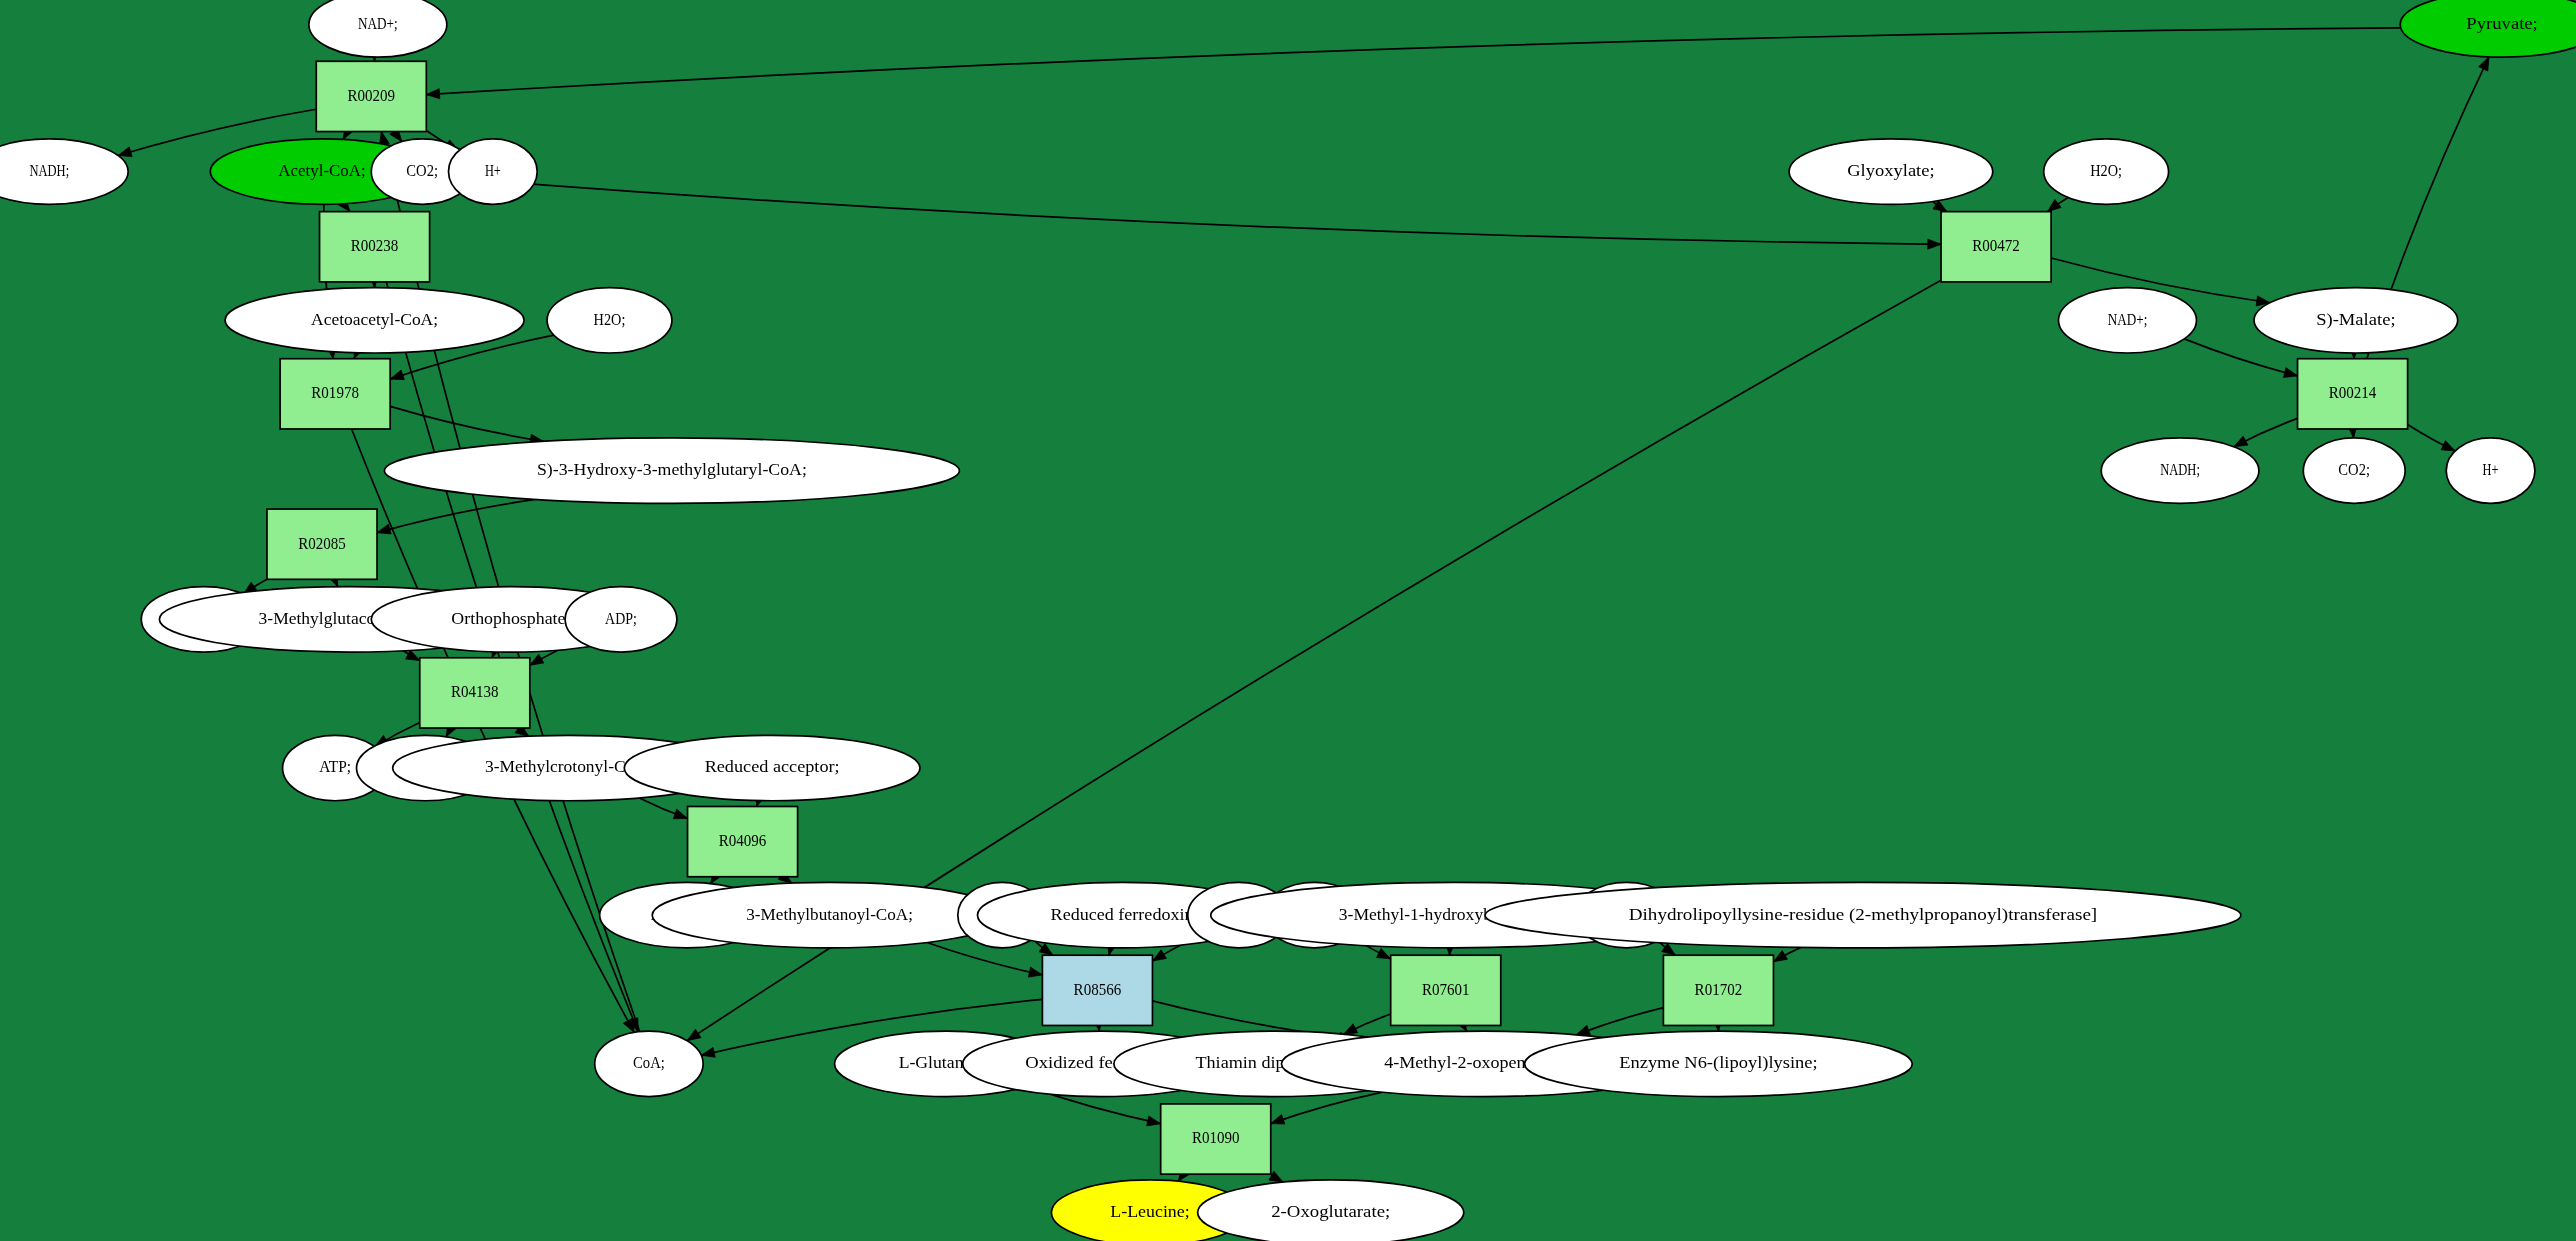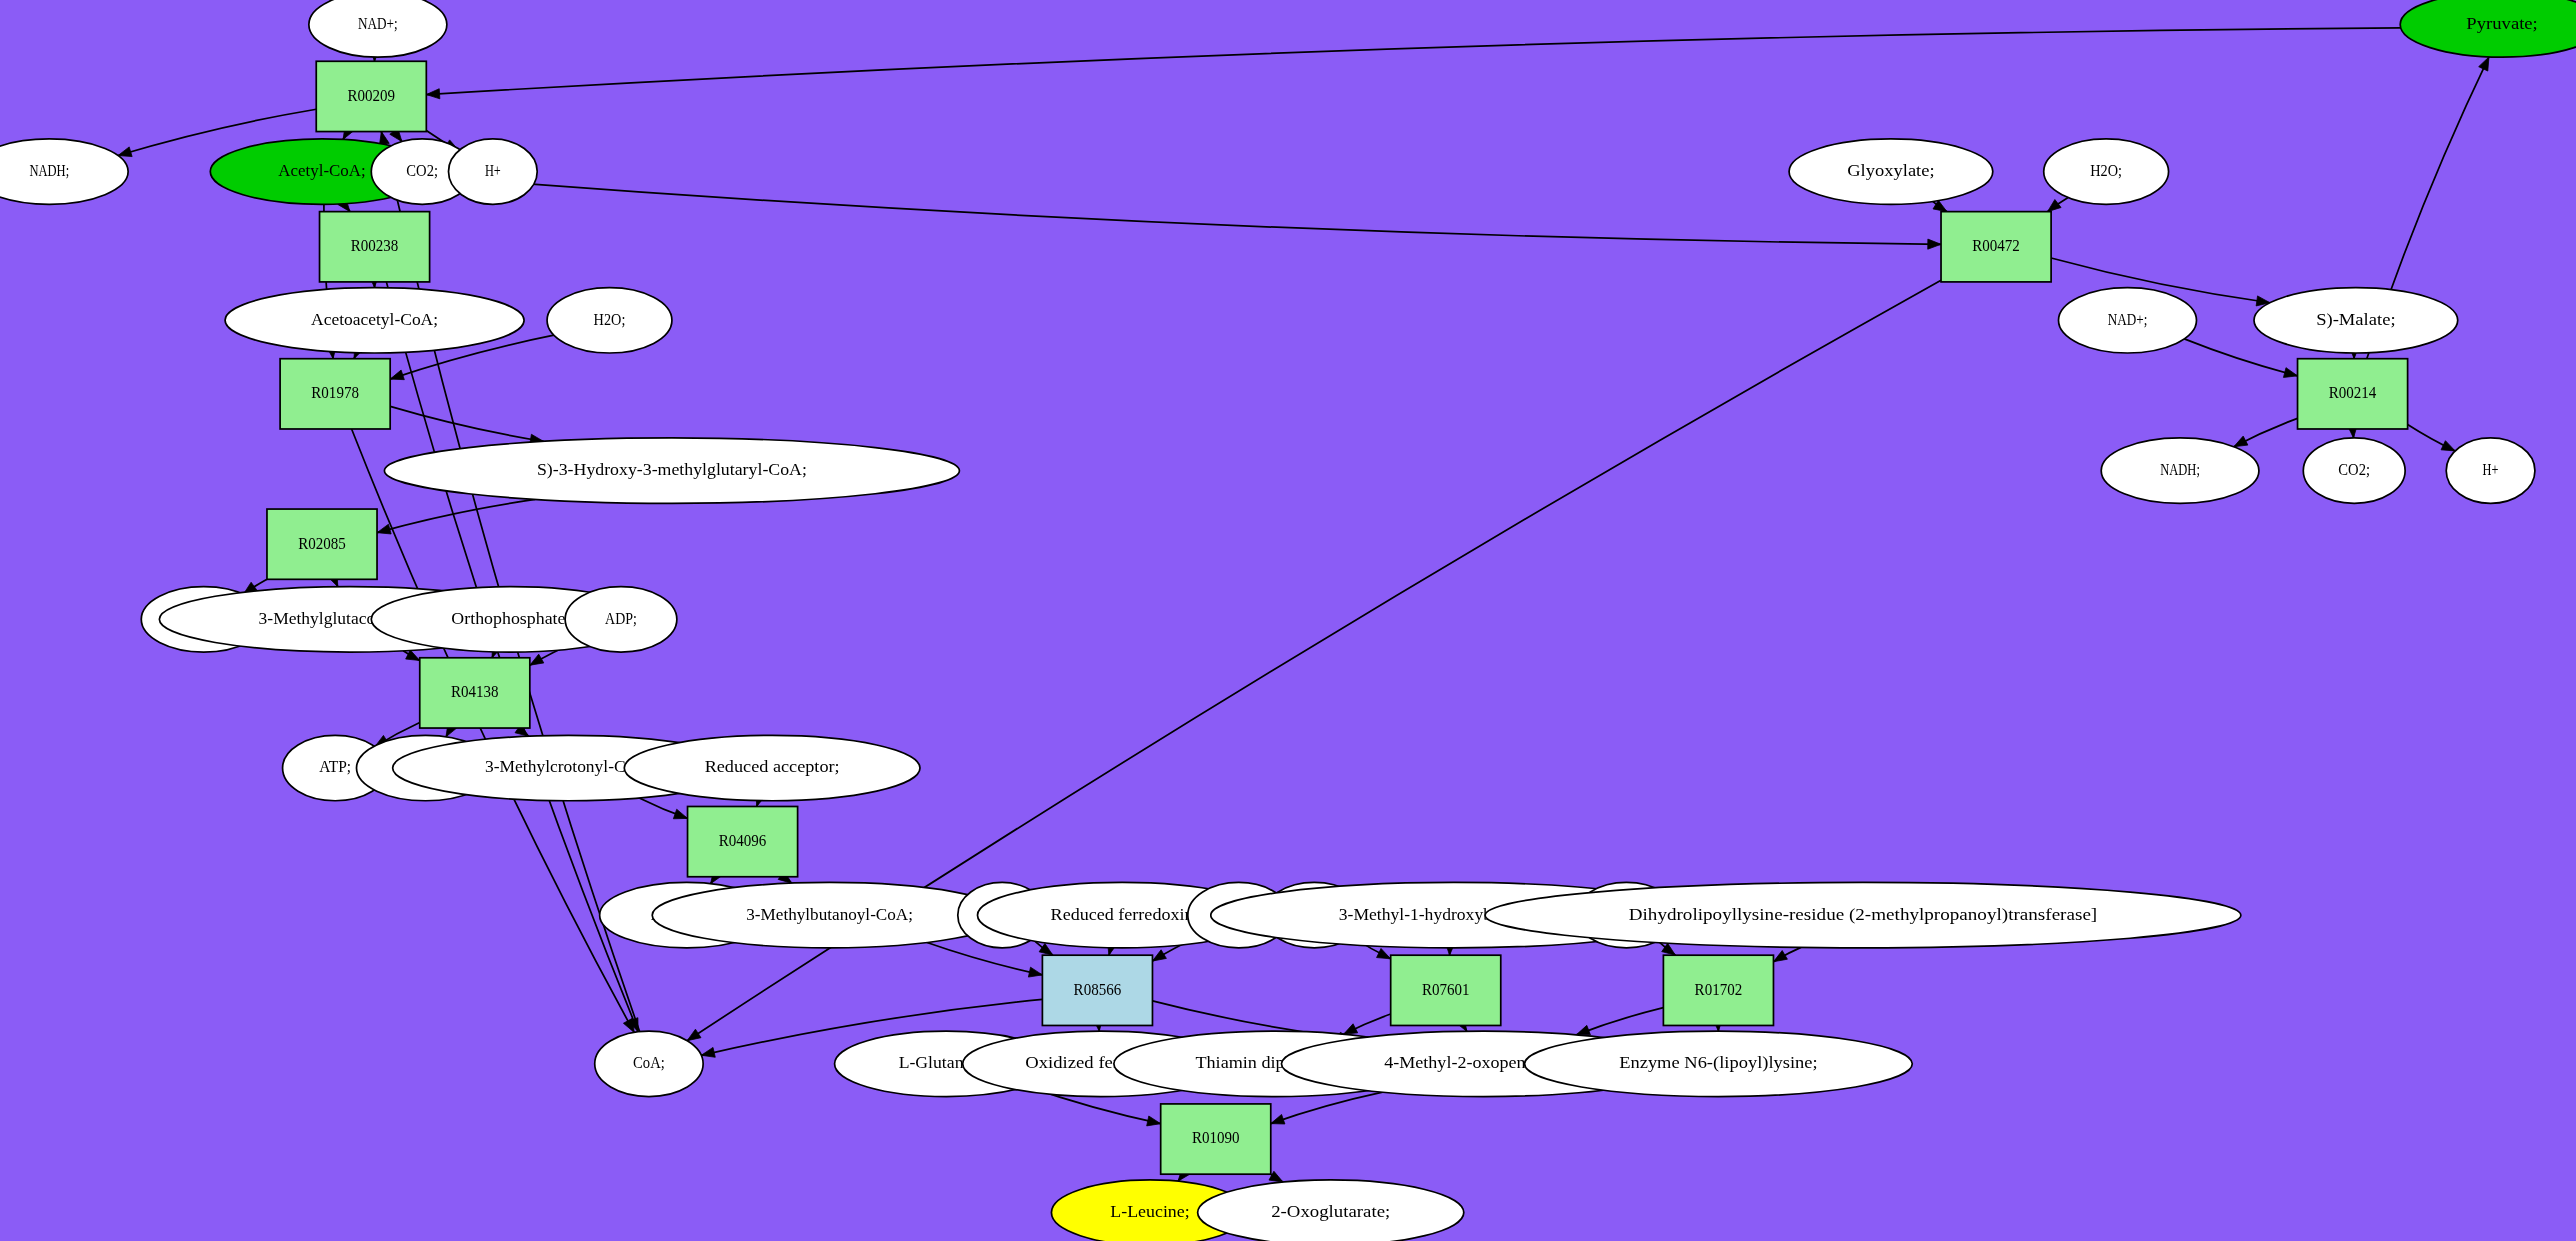--- a/index.html
+++ b/index.html
@@ -4,21 +4,21 @@
 <style>
   html, body {
     margin: 0;
     padding: 0;
     background: #ffffff;
   }
   #canvas-wrap {
     position: relative;
     width: 2576px;
     height: 1242px;
-    background: #8b5cf6;
+    background: #15803d;
     font-family: "Liberation Serif", "DejaVu Serif", serif;
     overflow: hidden;
   }
   svg#graph {
     position: absolute;
     left: 0;
     top: 0;
     width: 2576px;
     height: 1242px;
     display: block;

